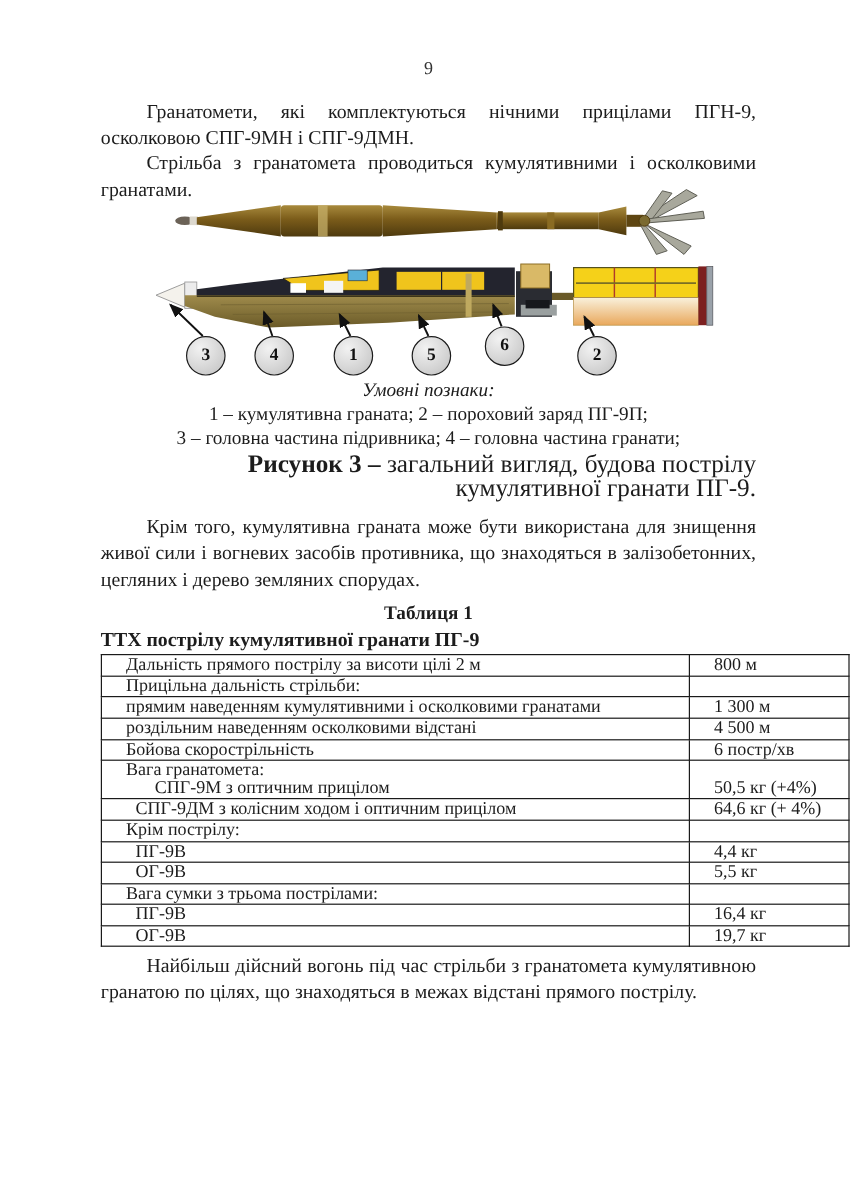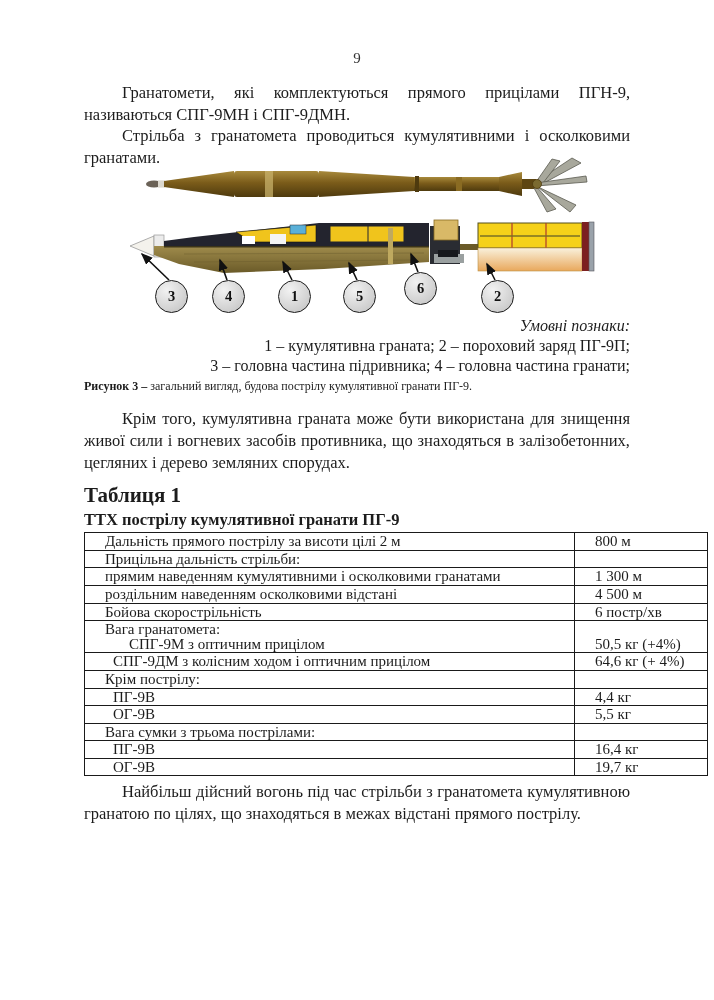--- a/index.html
+++ b/index.html
@@ -20,25 +20,25 @@
   p.first{margin-top:15px;}
   .figure{position:relative;width:546px;height:162px;margin-top:-16px;}
   .figure svg{position:absolute;left:0;top:0;}
   .callout{
     position:absolute;width:31px;height:31px;border-radius:50%;
     border:1.6px solid #1b1b1b;
     background:radial-gradient(circle at 35% 30%, #f2f2f2, #cfcfcf 70%, #bdbdbd);
     display:flex;align-items:center;justify-content:center;
     font-weight:bold;font-size:14.5px;color:#111;
   }
-  .legend{text-align:right;font-size:16px;line-height:20px;margin-top:2px;}
+  .legend{text-align:center;font-size:16px;line-height:20px;margin-top:2px;}
   .legend-title{font-style:italic;}
-  .fig-caption{text-align:left;font-size:12px;line-height:20px;}
+  .fig-caption{text-align:right;font-size:21px;line-height:20px;}
   .fig-caption .b{font-weight:bold;}
-  .table-label{font-weight:bold;text-align:left;font-size:21px;margin-top:10px;}
+  .table-label{font-weight:bold;text-align:center;font-size:16px;margin-top:10px;}
   .table-title{font-weight:bold;text-align:left;font-size:16.5px;margin-top:2px;margin-bottom:2px;}
   table.ttx{
     border-collapse:collapse;width:546px;table-layout:fixed;
   }
   table.ttx td{
     border:1.5px solid #1a1a1a;
     font-size:15px;line-height:14.6px;
     padding:1px 20px;
     vertical-align:middle;
     overflow:hidden;white-space:nowrap;
@@ -50,21 +50,21 @@
   td.cell-value.bottom{vertical-align:bottom;}
   p.after-table{margin-top:5px;}
 </style>
 </head>
 <body>
 
 <div class="page">
   <div class="page-number">9</div>
   <div class="content">
 
-    <p class="body-par first">Гранатомети, які комплектуються прямого прицілами ПГН-9, називаються СПГ-9МН і СПГ-9ДМН.</p>
+    <p class="body-par first">Гранатомети, які комплектуються нічними прицілами ПГН-9, осколковою СПГ-9МН і СПГ-9ДМН.</p>
     <p class="body-par">Стрільба з гранатомета проводиться кумулятивними і осколковими гранатами.</p>
 
     <div class="figure">
       <svg width="546" height="162" viewBox="0 0 546 162">
         <defs>
           <linearGradient id="gBody" x1="0" y1="0" x2="0" y2="1">
             <stop offset="0" stop-color="#a88a3c"></stop>
             <stop offset="0.45" stop-color="#7b5c1a"></stop>
             <stop offset="1" stop-color="#4e3a0e"></stop>
           </linearGradient>

